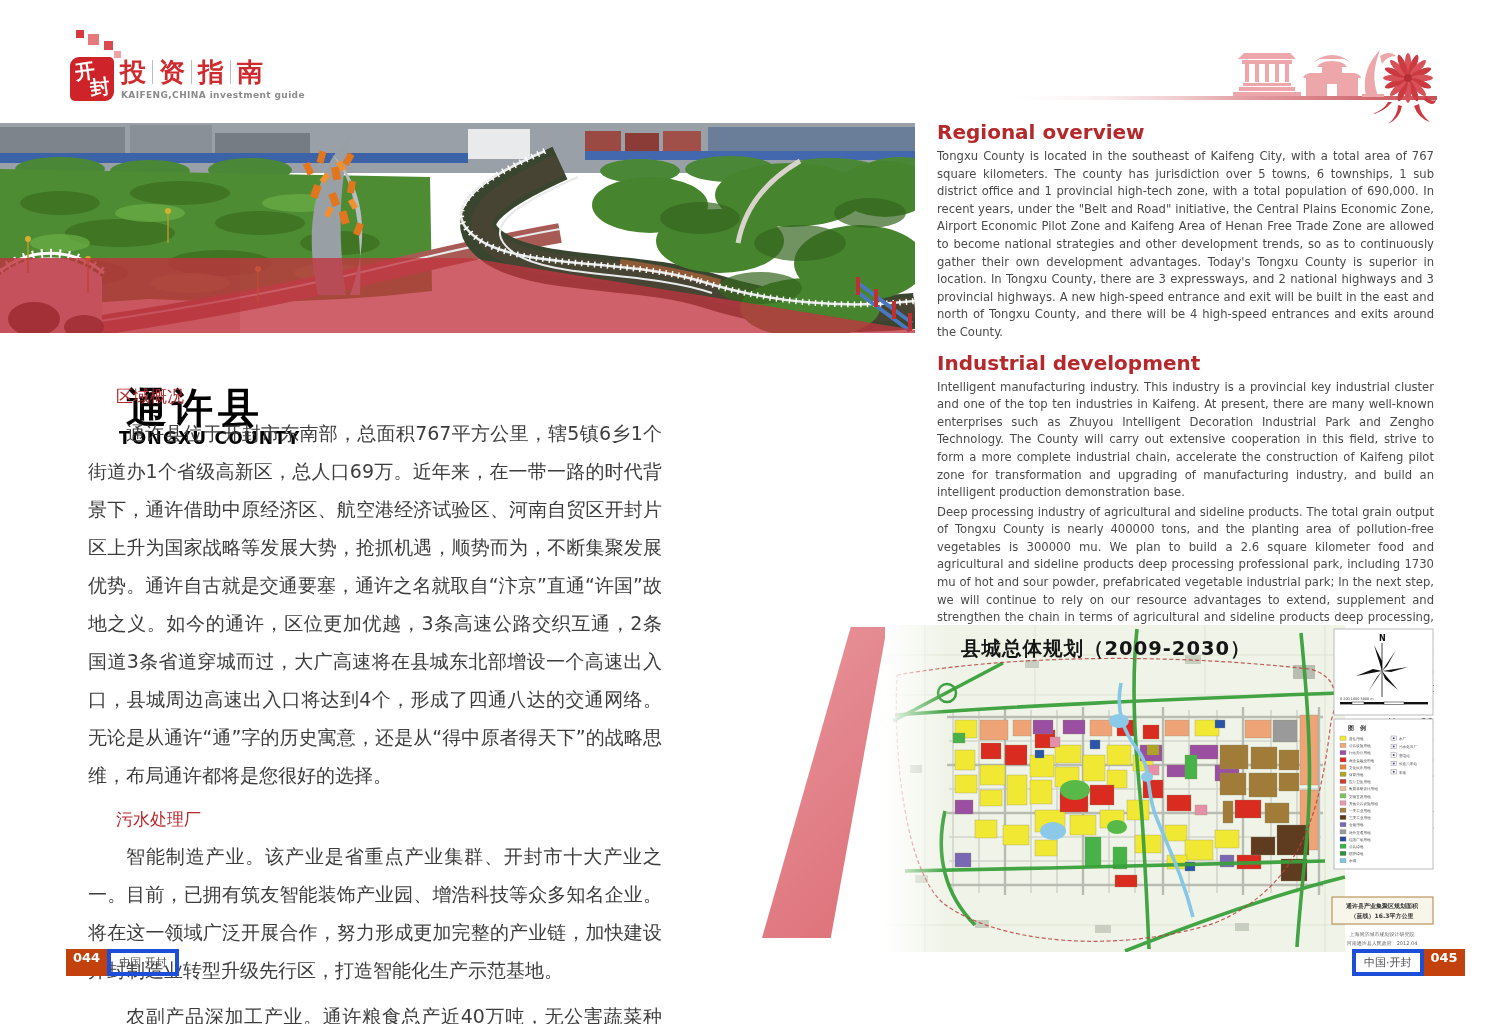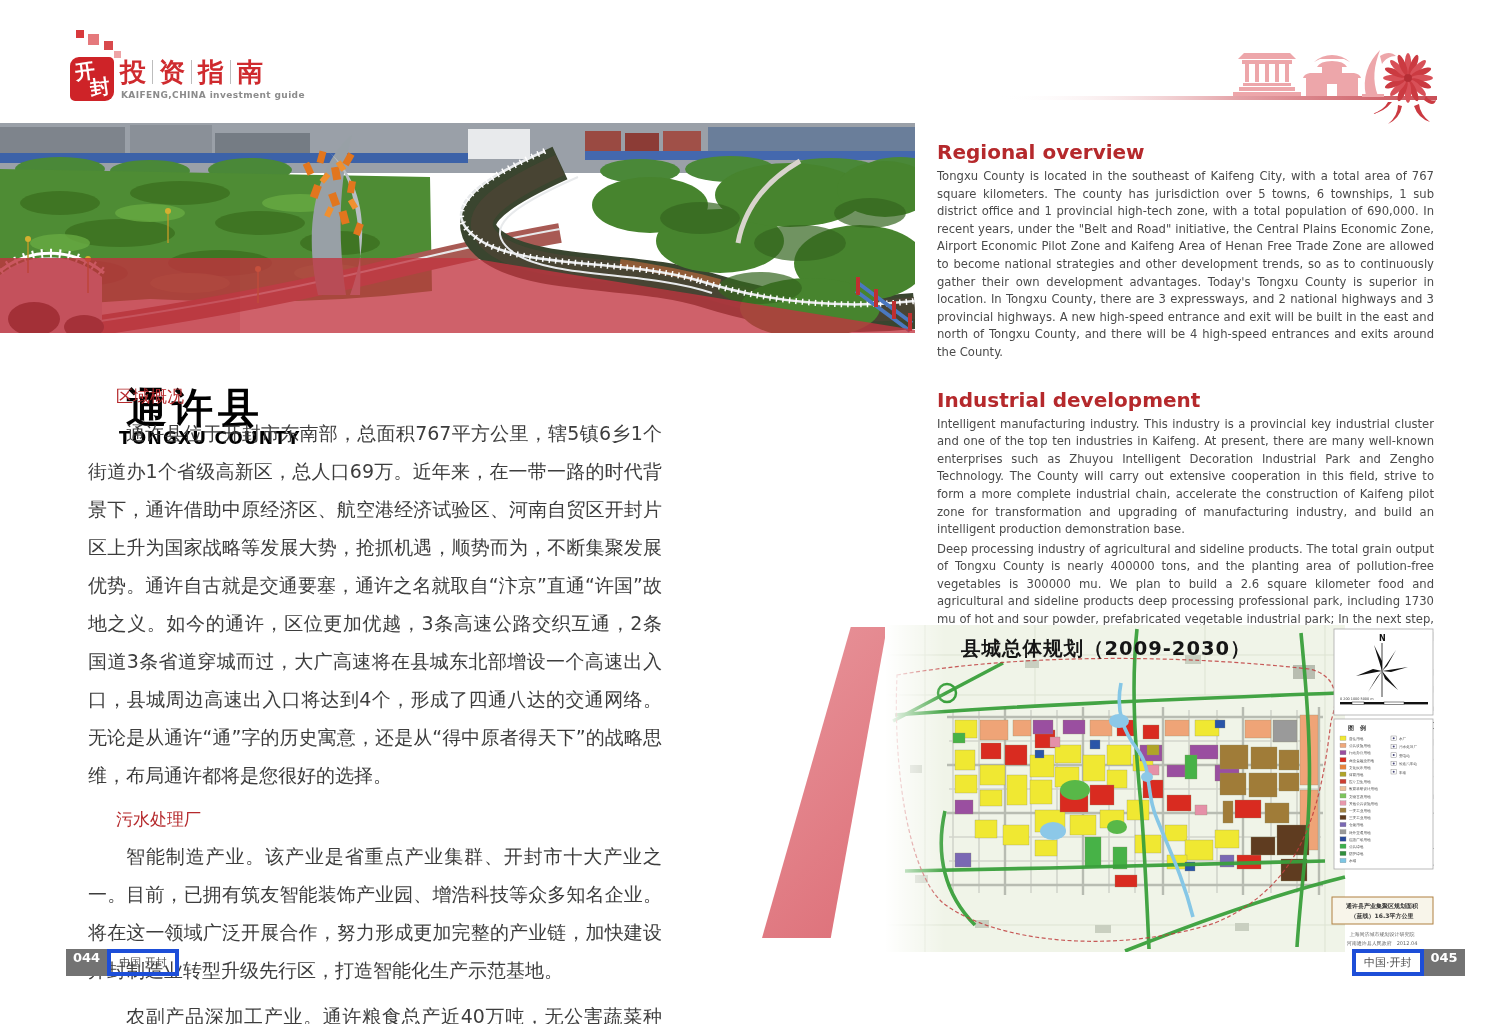--- a/index.html
+++ b/index.html
@@ -17,33 +17,33 @@
   #logo-sub{position:absolute;left:121px;top:90px;font-size:9px;color:#8b8b8b;letter-spacing:0.4px;font-weight:bold;}
   
   #photo-wrap{position:absolute;left:0;top:123px;width:915px;height:210px;}
   #banner-cn{position:absolute;left:126px;top:258px;color:#000000;font-size:41px;font-weight:bold;letter-spacing:5px;}
   #banner-en{position:absolute;left:119px;top:305px;color:#000000;font-size:17px;font-weight:bold;letter-spacing:1.2px;}
   
   #cn-col{position:absolute;left:88px;top:385px;width:574px;color:#3d3d3d;}
   .cn-h{color:#b5292c;font-size:17px;font-weight:normal;margin:0 0 6px 28px;}
   .cn-p{font-size:19px;line-height:38px;text-align:justify;margin:0 0 8px 0;text-indent:2em;}
   
-  #en-col{position:absolute;left:937px;top:140px;width:497px;color:#4a4a4a;}
+  #en-col{position:absolute;left:937px;top:120px;width:497px;color:#4a4a4a;}
   .en-h{color:#b5292c;font-size:20px;font-weight:bold;margin:0 0 4px 0;}
   .en-p{font-size:11.6px;line-height:17.6px;text-align:justify;margin:0 0 2px 0;}
   
   #pink-stripe{position:absolute;left:762px;top:627px;width:125px;height:311px;
      background:linear-gradient(135deg,#e8959b,#dd6f78);
      clip-path:polygon(71% 0,100% 0,55% 100%,0 100%);}
   #map-wrap{position:absolute;left:885px;top:625px;width:552px;height:327px;}
   
   .footer{position:absolute;top:949px;display:flex;align-items:stretch;}
   #footer-left{left:66px;}
   #footer-right{left:1352px;}
-  .pgno{background:#737373;color:#fff;font-size:13px;font-weight:bold;padding:1px 7px;}
+  .pgno{background:#c2410c;color:#fff;font-size:13px;font-weight:bold;padding:1px 7px;}
   .pglabel{border:4px solid #1d4ed8;color:#4a4a4a;font-size:11px;padding:2px 8px;}
 </style>
 </head>
 <body>
 
 <div id="page">
 
   <div>
     <div class="sq" style="left:76px;top:30px;width:8px;height:8px;background:#d8393c;"></div>
     <div class="sq" style="left:88px;top:34px;width:11px;height:11px;background:#e5797c;"></div>
@@ -264,21 +264,21 @@
     <h3 class="cn-h">区域概况</h3>
     <p class="cn-p">通许县位于开封市东南部，总面积767平方公里，辖5镇6乡1个街道办1个省级高新区，总人口69万。近年来，在一带一路的时代背景下，通许借助中原经济区、航空港经济试验区、河南自贸区开封片区上升为国家战略等发展大势，抢抓机遇，顺势而为，不断集聚发展优势。通许自古就是交通要塞，通许之名就取自“汴京”直通“许国”故地之义。如今的通许，区位更加优越，3条高速公路交织互通，2条国道3条省道穿城而过，大广高速将在县城东北部增设一个高速出入口，县城周边高速出入口将达到4个，形成了四通八达的交通网络。无论是从通许“通”字的历史寓意，还是从“得中原者得天下”的战略思维，布局通许都将是您很好的选择。</p>
     <h3 class="cn-h" style="margin-top:14px;">污水处理厂</h3>
     <p class="cn-p">智能制造产业。该产业是省重点产业集群、开封市十大产业之一。目前，已拥有筑友智能装饰产业园、增浩科技等众多知名企业。将在这一领域广泛开展合作，努力形成更加完整的产业链，加快建设开封制造业转型升级先行区，打造智能化生产示范基地。</p>
     <p class="cn-p">农副产品深加工产业。通许粮食总产近40万吨，无公害蔬菜种植面积30万亩。我们规划建设了2.6平方公里的食品及农副产品深加工专业园区，其中，1730亩的酸辣粉、预制菜产业园区位于其中；下一步，我们将继续依托资源优势，着力在农副产品深加工方面延链、补链、强链，全力打造河南农副产品深加工基地、国家级农业示范基地。现拥有丽星食品、谈小爱食品、宇东粉业等农产品深加工龙头企业15家；其中，丽星食品集设备研发、生产、销售、原料种植、加工、配料、包装发展于一体；同时为“嗨吃家”、“蜡笔小新”等60多家网红产品代工生产，全年生产方便粉丝7亿盒，是全国最大的酸辣粉生产加工基地。通许将以丽星食品为龙头，调整种植结构，招引酸辣粉上下游全产业链生产企业，努力打造百亿级酸辣粉产业集群，成为“酸辣粉之都”。</p>
   </div>
 
   <div id="en-col">
     <h3 class="en-h">Regional overview</h3>
     <p class="en-p">Tongxu County is located in the southeast of Kaifeng City, with a total area of 767 square kilometers. The county has jurisdiction over 5 towns, 6 townships, 1 sub district office and 1 provincial high-tech zone, with a total population of 690,000. In recent years, under the "Belt and Road" initiative, the Central Plains Economic Zone, Airport Economic Pilot Zone and Kaifeng Area of Henan Free Trade Zone are allowed to become national strategies and other development trends, so as to continuously gather their own development advantages. Today's Tongxu County is superior in location. In Tongxu County, there are 3 expressways, and 2 national highways and 3 provincial highways. A new high-speed entrance and exit will be built in the east and north of Tongxu County, and there will be 4 high-speed entrances and exits around the County.</p>
-    <h3 class="en-h" style="margin-top:26px;">Industrial development</h3>
+    <h3 class="en-h" style="margin-top:9px;">Industrial development</h3>
     <p class="en-p">Intelligent manufacturing industry. This industry is a provincial key industrial cluster and one of the top ten industries in Kaifeng. At present, there are many well-known enterprises such as Zhuyou Intelligent Decoration Industrial Park and Zengho Technology. The County will carry out extensive cooperation in this field, strive to form a more complete industrial chain, accelerate the construction of Kaifeng pilot zone for transformation and upgrading of manufacturing industry, and build an intelligent production demonstration base.</p>
     <p class="en-p">Deep processing industry of agricultural and sideline products. The total grain output of Tongxu County is nearly 400000 tons, and the planting area of pollution-free vegetables is 300000 mu. We plan to build a 2.6 square kilometer food and agricultural and sideline products deep processing professional park, including 1730 mu of hot and sour powder, prefabricated vegetable industrial park; In the next step, we will continue to rely on our resource advantages to extend, supplement and strengthen the chain in terms of agricultural and sideline products deep processing, with the aim of building Henan agricultural and sideline products deep processing base and national agricultural demonstration base. At present, there are 15 leading enterprises for deep processing of agricultural products such as Lixing Food, Tan Xiaoai Food, Yudong Flourmill, etc; Among them, Lixing Food integrates equipment R&amp;D, production, sales, raw material planting, processing, ingredients and packaging development; At the same time, Lixing Food Company manufactures more than 60 online celebrity products, such as "Heishijia" and "Crayon Xiaoxin". It produces 700 million boxes of instant vermicelli throughout the year. It is the largest production and processing base of Hot and Sour Rice Noodles in China. Tongxu County will take Lixing Food as the leader, adjust the planting structure, attract the whole industrial chain production enterprises of Hot and Sour Rice Noodles, and strive to build a 10-billion-RMBlevel Hot and Sour Rice Noodles industrial cluster, to become the "the capital of Hot and Sour Rice Noodles".</p>
   </div>
 
   <div id="pink-stripe"></div>
   <div id="map-wrap">
     <svg width="552" height="327" viewBox="0 0 552 327">
       <defs>
         <linearGradient id="fadeL" x1="0" y1="0" x2="1" y2="0">
           <stop offset="0" stop-color="#ffffff" stop-opacity="1"></stop>

